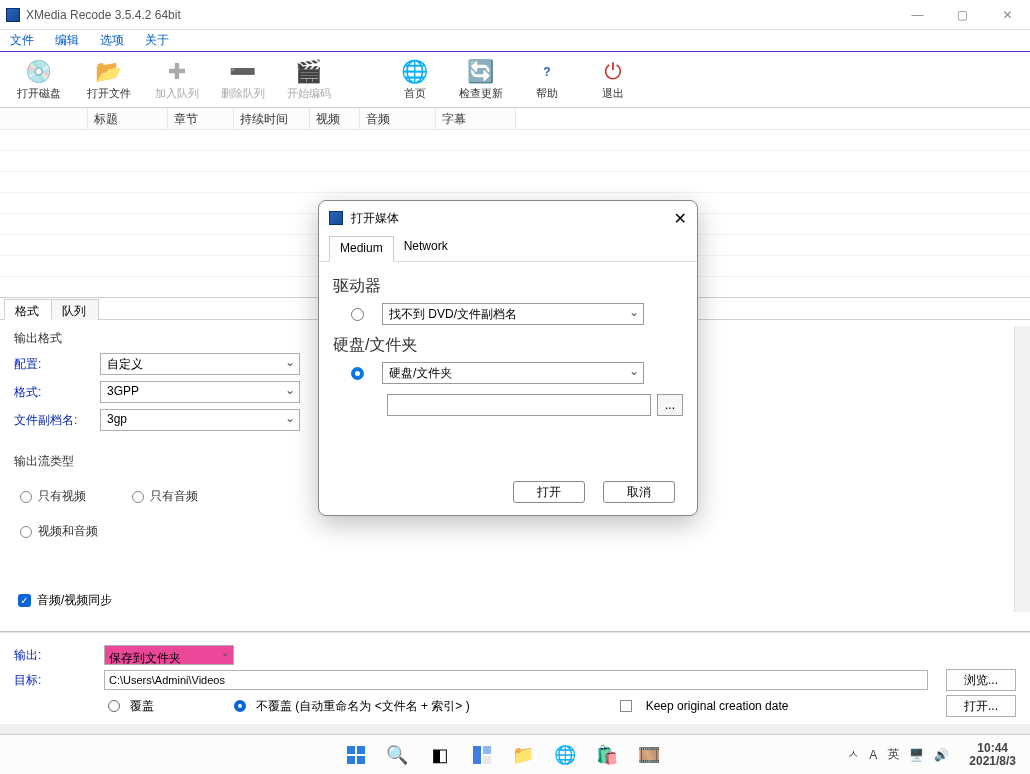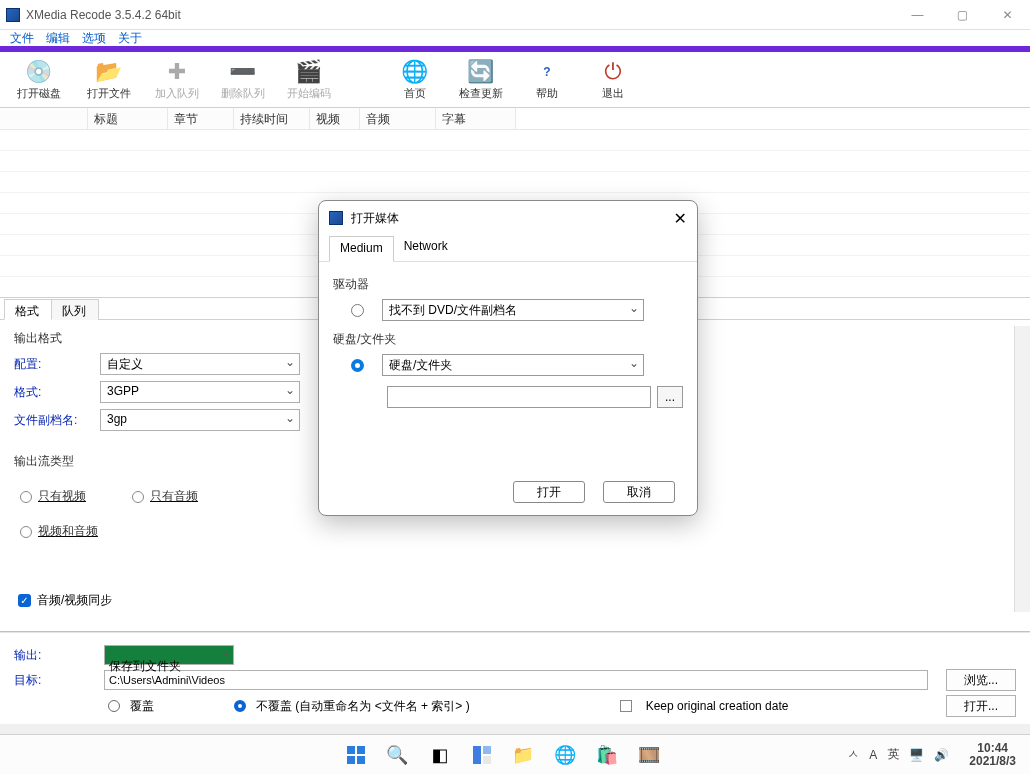--- a/index.html
+++ b/index.html
@@ -6,21 +6,21 @@
 body { background: #f0f0f0; width: 1030px; height: 774px; position: relative; overflow: hidden; }
 
 
 .titlebar { height: 30px; background: #fff; display: flex; align-items: center; padding-left: 6px; border-bottom: 1px solid #e0e0e0; }
 .titlebar .app-icon { width: 14px; height: 14px; background: linear-gradient(135deg,#2764c0,#1a4a8f); margin-right: 6px; border:1px solid #0a3070; }
 .titlebar .title { color: #555; }
 .titlebar .win-ctrls { margin-left: auto; display: flex; }
 .titlebar .win-ctrls div { width: 45px; height: 30px; display: flex; align-items: center; justify-content: center; color: #888; }
 
 
-.menubar { height: 22px; background: #fff; display: flex; align-items: center; padding: 0 4px; gap: 0; color: #005bcc; border-bottom: 6px solid #6d28d9;}
+.menubar { height: 22px; background: #fff; display: flex; align-items: center; padding: 0 4px; gap: 9px; color: #005bcc; border-bottom: 1px solid #6d28d9;}
 .menubar span { padding: 2px 6px; }
 
 
 .toolbar { height: 56px; background: #fff; display: flex; align-items: center; padding: 2px 10px; gap: 12px; border-bottom: 1px solid #d0d0d0;}
 .tool { display: flex; flex-direction: column; align-items: center; justify-content: center; width: 54px; cursor: pointer;}
 .tool .ticon { width: 26px; height: 26px; display:flex; align-items:center; justify-content:center; font-size: 22px; }
 .tool span.lbl { font-size: 11px; margin-top: 1px; color: #333; white-space: nowrap;}
 .tool.disabled .ticon, .tool.disabled .lbl { color: #aaa !important; }
 .tool.big { width: 58px; }
 .tool .blue { color: #2b5fc2; }
@@ -45,51 +45,51 @@
 
 .panel { background:#fff; height: 312px; padding: 6px 14px; border-bottom: 1px solid #c0c0c0; position:relative;}
 .panel .group-title { color:#333; margin-top:4px; margin-bottom:6px; }
 
 .form-row { display:flex; align-items:center; margin: 4px 0 6px 0; }
 .form-row label { width: 86px; color: #0627b3; }
 .form-row .sel { width: 200px; height:22px; border:1px solid #b0b0b0; background:#fff; padding: 2px 18px 2px 6px; position:relative; }
 .form-row .sel::after { content:"⌄"; position:absolute; right:4px; top:1px; color:#555; font-size:12px;}
 
 .stream-group { margin-top: 22px; }
-.radio-row { display:flex; gap: 46px; margin: 18px 0 6px 6px; text-decoration: underline; }
+.radio-row { display:flex; gap: 46px; margin: 18px 0 6px 6px; }
 .radio-opt { display:flex; align-items:center; gap:6px; color:#333;}
 .radio-opt .r { width:12px; height:12px; border:1px solid #888; border-radius:50%; display:inline-block;}
 
 .sync-row { position:absolute; bottom: 22px; left: 18px; display:flex; align-items:center; gap:6px;}
 .sync-row .cb { width:13px; height:13px; background:#0a64d4; border-radius:3px; display:inline-flex; align-items:center; justify-content:center; color:#fff; font-size:10px;}
 
 
 .out-section { background:#fff; padding: 8px 14px; height: 92px; border-top:1px solid #e6e6e6;}
 .out-row { display:flex; align-items:center; margin: 4px 0; gap: 10px;}
 .out-row label { width: 80px; color:#0627b3; }
-.out-row .sel2 { width: 130px; height:20px; border:1px solid #b0b0b0; background:#15803d; padding:12px 16px 1px 4px; position:relative; font-size:11px;}
+.out-row .sel2 { width: 130px; height:20px; border:1px solid #b0b0b0; background:#ec4899; padding:4px 16px 1px 4px; position:relative; font-size:11px;}
 .out-row .sel2::after{content:"⌄"; position:absolute; right:3px; top:0; color:#555;}
 .out-row input[type="text"]{ flex:1; height:20px; border:1px solid #b0b0b0; padding:1px 4px; font-size:11px;}
 .btn-side { width:70px; height:22px; border:1px solid #b0b0b0; background:#fdfdfd; cursor:pointer; margin-left:8px; font-size:12px;}
 
 .over-row { display:flex; align-items:center; gap:10px; margin-top: 2px; padding-left:94px;}
 .over-row .r { width:12px; height:12px; border:1px solid #6a6a6a; border-radius:50%; display:inline-block;}
 .over-row .r.sel { border-color:#0a64d4; border-width:4px; width:12px; height:12px; box-sizing:border-box;}
 .over-row .cbx{ width:12px;height:12px;border:1px solid #888; display:inline-block; margin-left: 140px;}
 
 
 .dialog { position: absolute; left: 318px; top: 200px; width: 380px; height: 316px; background:#fff; border:1px solid #888; border-radius:8px; box-shadow: 0 8px 26px rgba(0,0,0,.25); z-index: 50;}
 .dialog .dlg-title { height: 34px; display:flex; align-items:center; padding: 4px 10px; font-size:13px;}
 .dialog .dlg-title .dicon{ width:14px;height:14px; background:linear-gradient(135deg,#2764c0,#1a4a8f); border:1px solid #0a3070; margin-right:8px;}
 .dialog .dlg-title .x { margin-left:auto; font-size:16px; cursor:pointer;}
 .dialog .dlg-tabs { display:flex; padding: 0 10px; border-bottom:1px solid #ddd; }
 .dialog .dlg-tabs .dt { padding: 4px 10px 6px 10px; font-size:12px; cursor:pointer;}
 .dialog .dlg-tabs .dt.active { border:1px solid #ccc; border-bottom:1px solid #fff; position:relative; top:1px; background:#fff;}
 .dialog .dlg-body { padding: 8px 14px 4px 14px; }
-.dialog .grp-label { font-size:12px; color:#333; margin-top:6px;}
+.dialog .grp-label { font-size:16px; color:#333; margin-top:6px;}
 .dialog .opt-row { display:flex; align-items:center; gap: 18px; margin: 6px 0 10px 18px;}
 .dialog .opt-row .r{ width:13px;height:13px;border:1.5px solid #777;border-radius:50%;}
 .dialog .opt-row .r.on{ border-color:#0a7ae0; border-width:4px; box-sizing:border-box;}
 .dialog .combo { flex:1; height:22px; border:1px solid #999; background:#fff; padding:2px 18px 2px 6px; position:relative; font-size:12px; max-width: 262px;}
 .dialog .combo::after{content:"⌄"; position:absolute; right:4px; top:1px; color:#555;}
 .dialog .path-row{ display:flex; gap:6px; margin: 8px 0 8px 54px;}
 .dialog .path-row input{ flex:1; height:22px; border:1px solid #999; padding:2px 4px;}
 .dialog .path-row .browse{ width:26px; height:22px; border:1px solid #999; background:#f6f6f6; cursor:pointer;}
 .dialog .dlg-btns { position:absolute; bottom:12px; right:22px; display:flex; gap:18px;}
 .dialog .dlg-btns button{ width:72px; height:22px; border:1px solid #888; background:#fff; border-radius:3px; cursor:pointer;}

